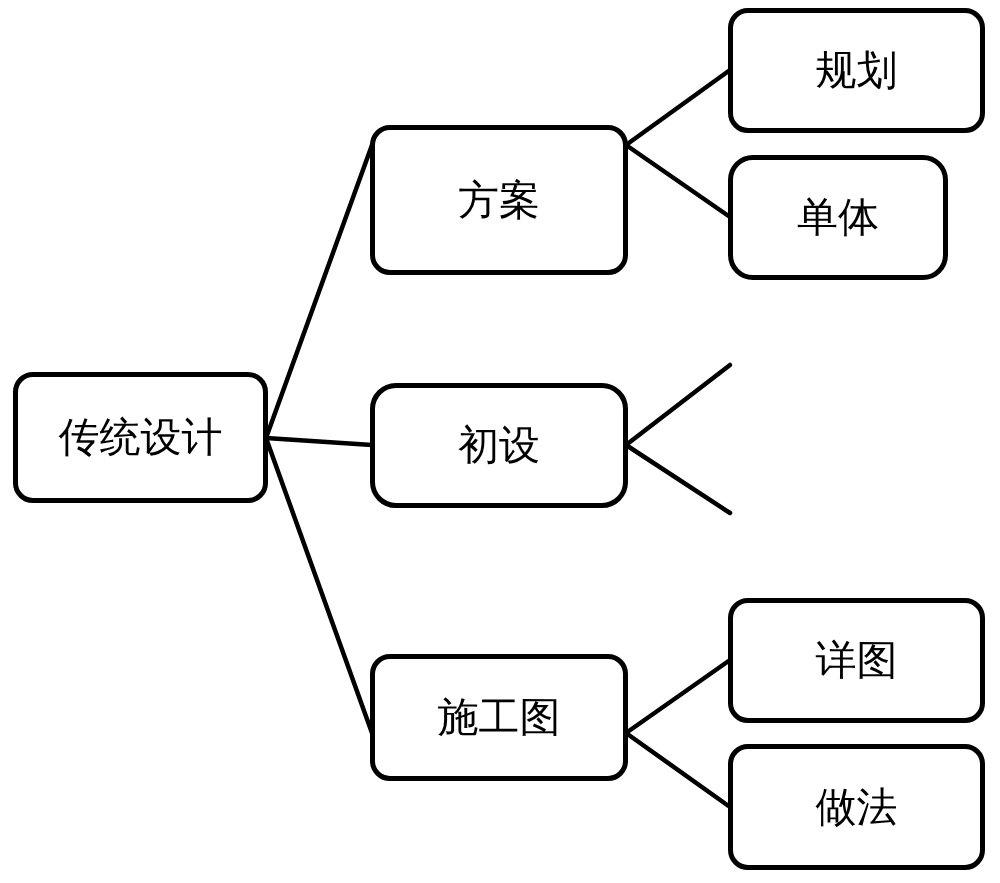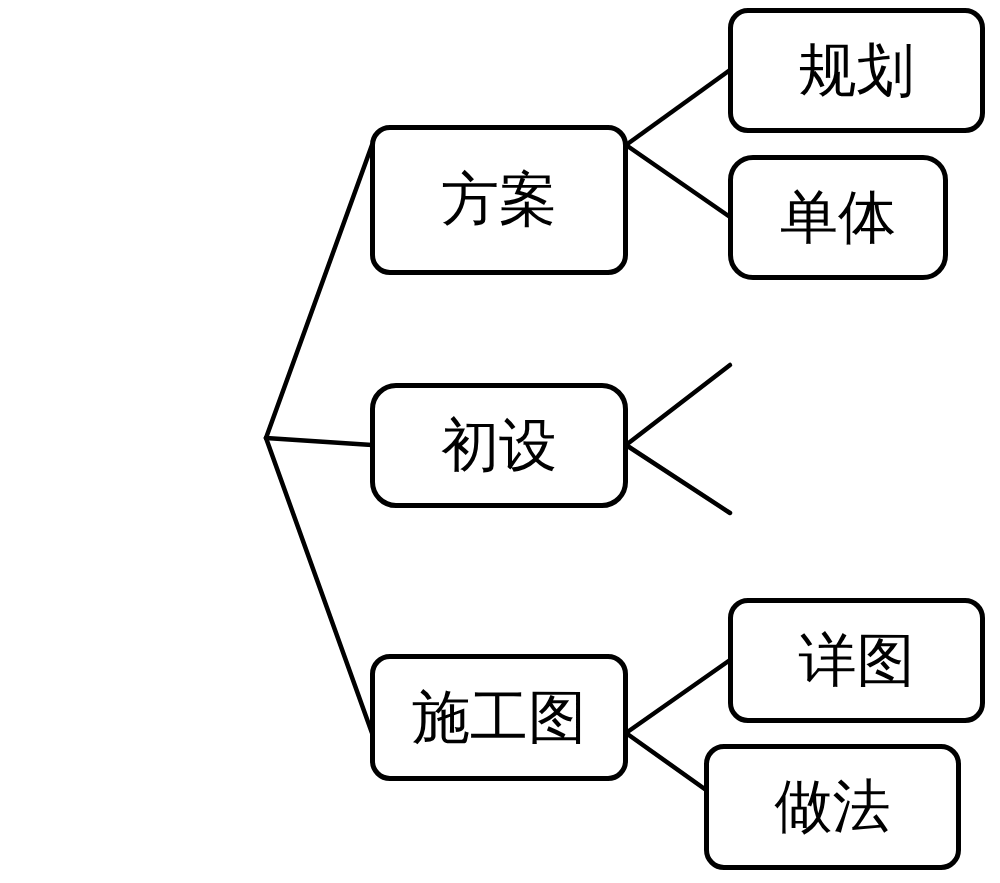--- a/index.html
+++ b/index.html
@@ -24,59 +24,62 @@
   }
   .node {
     position: absolute;
     box-sizing: border-box;
     border: 5px solid #000000;
     border-radius: 20px;
     background: #ffffff;
     display: flex;
     align-items: center;
     justify-content: center;
-    font-size: 58px;
+    font-size: 41px;
     line-height: 1;
     color: #000000;
     white-space: nowrap;
     text-align: center;
   }
   
   .node-root      { left: 13px;  top: 372px; width: 255px; height: 131px; }
   
   .node-l1-0      { left: 370px; top: 82px;  width: 258px; height: 150px; margin-top: 43px; }
   .node-l1-1      { left: 370px; top: 383px; width: 258px; height: 125px; border-radius: 26px; }
   .node-l1-2      { left: 370px; top: 654px; width: 258px; height: 127px; }
   
   .node-l2-0      { left: 728px; top: 8px;   width: 257px; height: 125px; }
   .node-l2-1      { left: 728px; top: 155px; width: 220px; height: 125px; border-radius: 25px; }
   .node-l2-2      { left: 728px; top: 303px; width: 257px; height: 125px; }
   .node-l2-3      { left: 728px; top: 450px; width: 257px; height: 127px; }
   .node-l2-4      { left: 728px; top: 598px; width: 257px; height: 125px; }
-  .node-l2-5      { left: 704px; top: 744px; width: 257px; height: 126px; }
+  .node-l2-5      { left: 728px; top: 744px; width: 257px; height: 126px; }
 </style>
 </head>
 <body>
 
 <div id="canvas">
 
   <svg id="connector-layer" viewBox="0 0 1000 883" xmlns="http://www.w3.org/2000/svg">
     <g stroke="#000000" stroke-width="4.5" stroke-linecap="round">
       <line x1="266" y1="438" x2="372" y2="145"></line>
       <line x1="266" y1="438" x2="372" y2="445"></line>
       <line x1="266" y1="438" x2="372" y2="733"></line>
       <line x1="626" y1="145" x2="730" y2="70"></line>
       <line x1="626" y1="145" x2="730" y2="217"></line>
       <line x1="626" y1="445" x2="730" y2="365"></line>
       <line x1="626" y1="445" x2="730" y2="513"></line>
       <line x1="626" y1="733" x2="730" y2="660"></line>
       <line x1="626" y1="733" x2="730" y2="807"></line>
     </g>
   </svg>
 
+  <div class="node node-root">
+    <span>传统设计</span>
+  </div>
 
   <div class="node node-l1-0">
     <span>方案</span>
   </div>
   <div class="node node-l1-1">
     <span>初设</span>
   </div>
   <div class="node node-l1-2">
     <span>施工图</span>
   </div>

